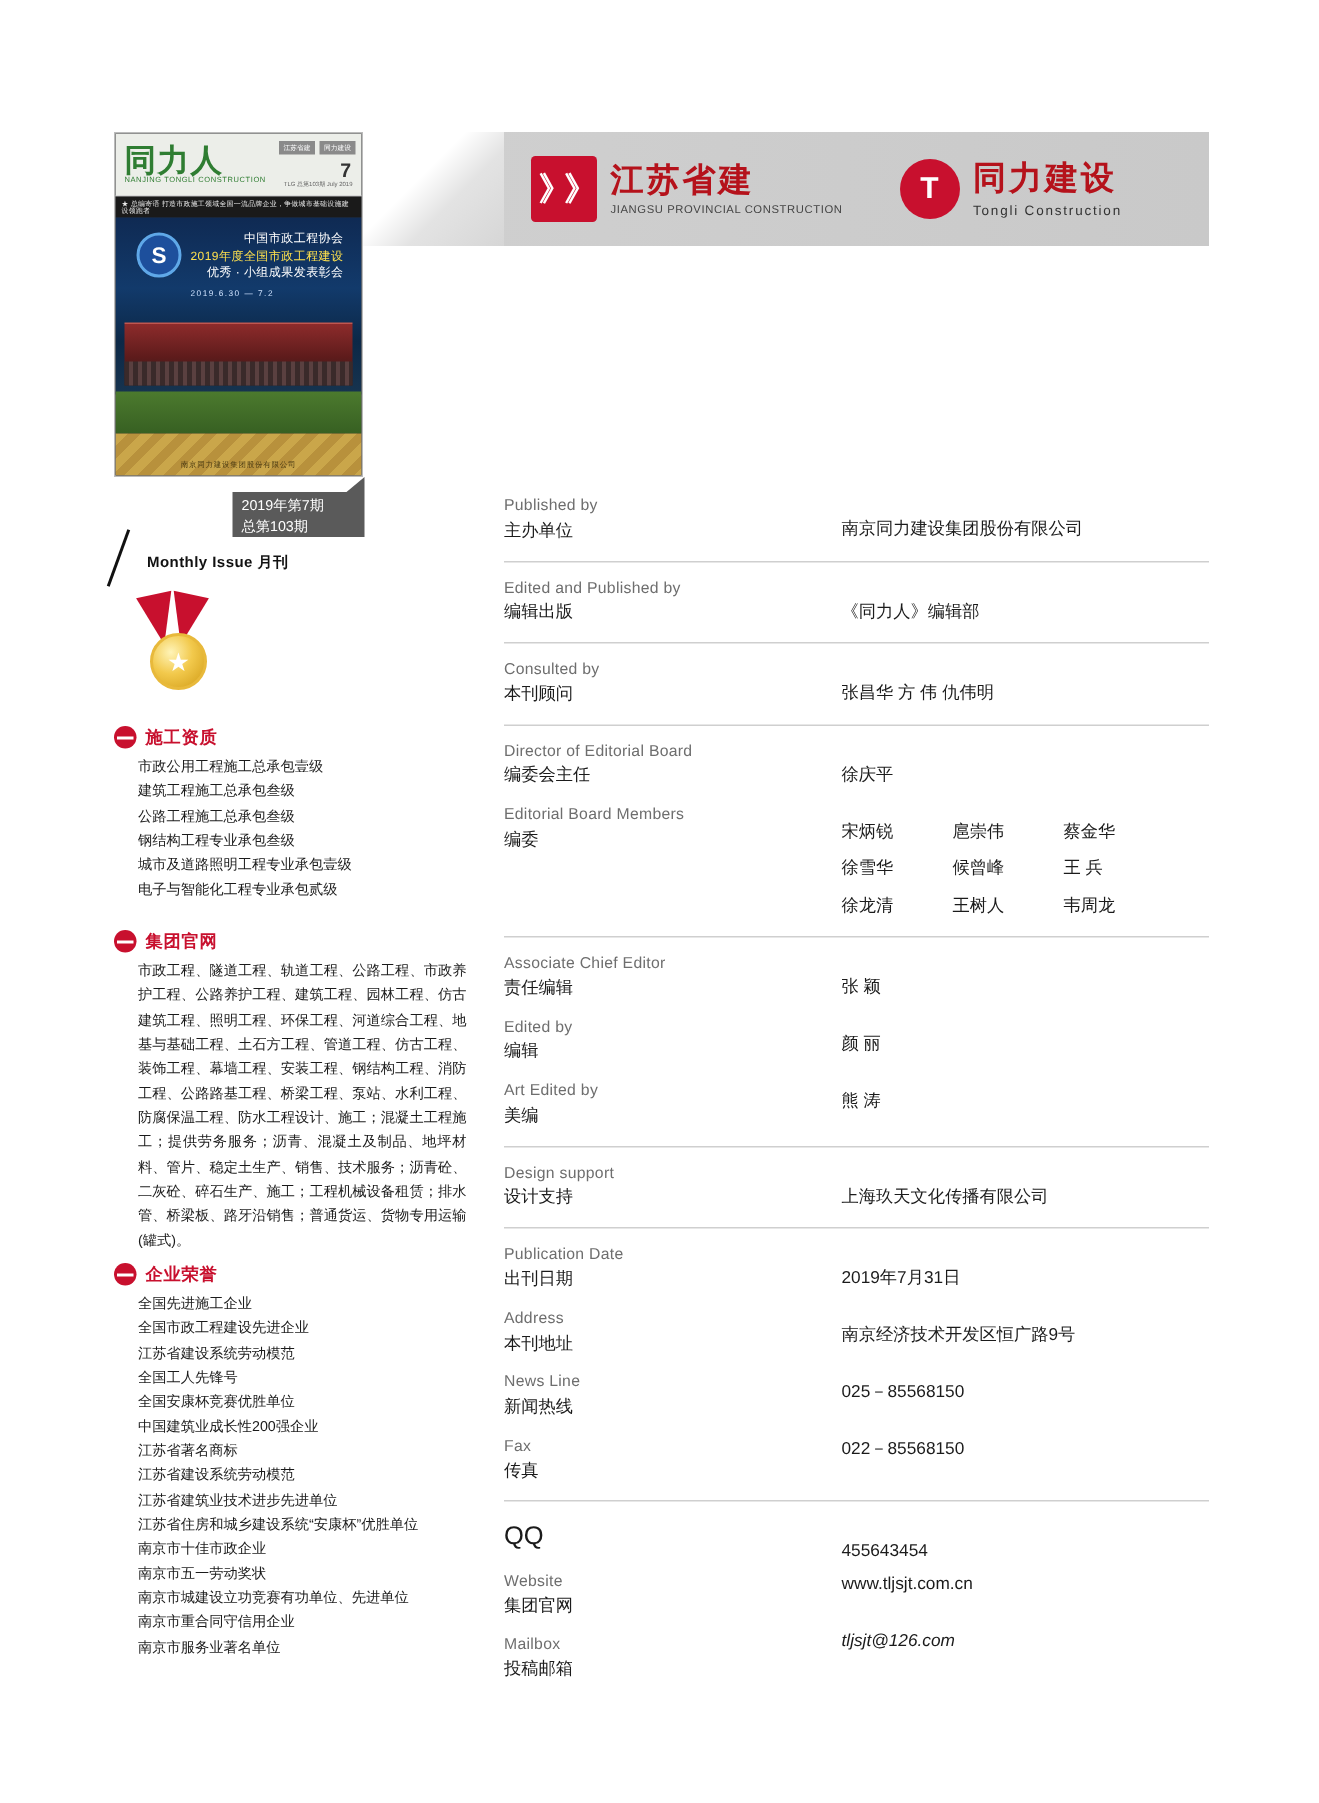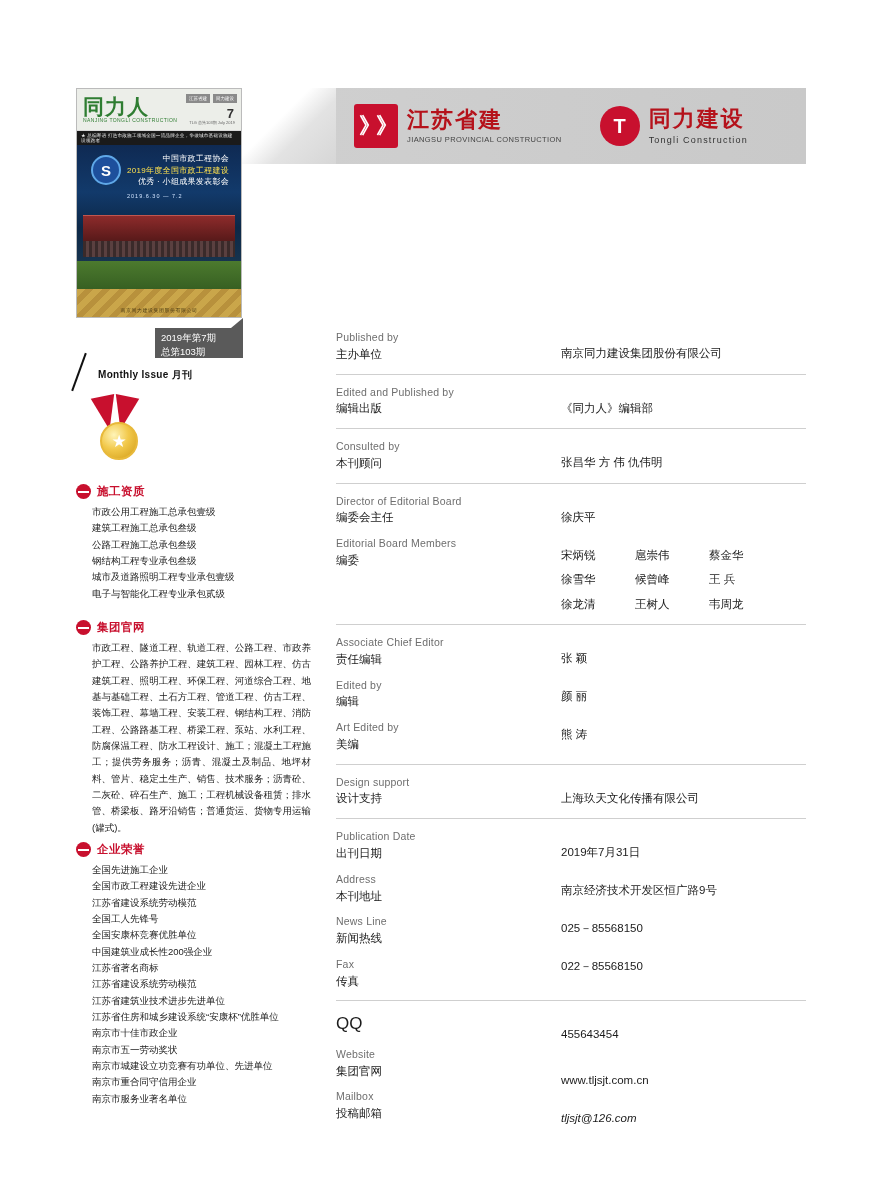--- a/index.html
+++ b/index.html
@@ -367,19 +367,19 @@
     <div class="row nb">
       <div class="row-label">
         <div class="lab-cn" style="font-size:17px;">QQ</div>
         <div class="lab-en stacklab">Website</div>
         <div class="lab-cn">集团官网</div>
         <div class="lab-en stacklab">Mailbox</div>
         <div class="lab-cn">投稿邮箱</div>
       </div>
       <div class="row-val multi">
         <div>455643454</div>
-        <div style="margin-top:28px;">www.tljsjt.com.cn</div>
+        <div style="margin-top:4px;">www.tljsjt.com.cn</div>
         <div style="margin-top:20px;font-style:italic;">tljsjt@126.com</div>
       </div>
     </div>
 
   </div>
 </div>
 
 </body></html>

